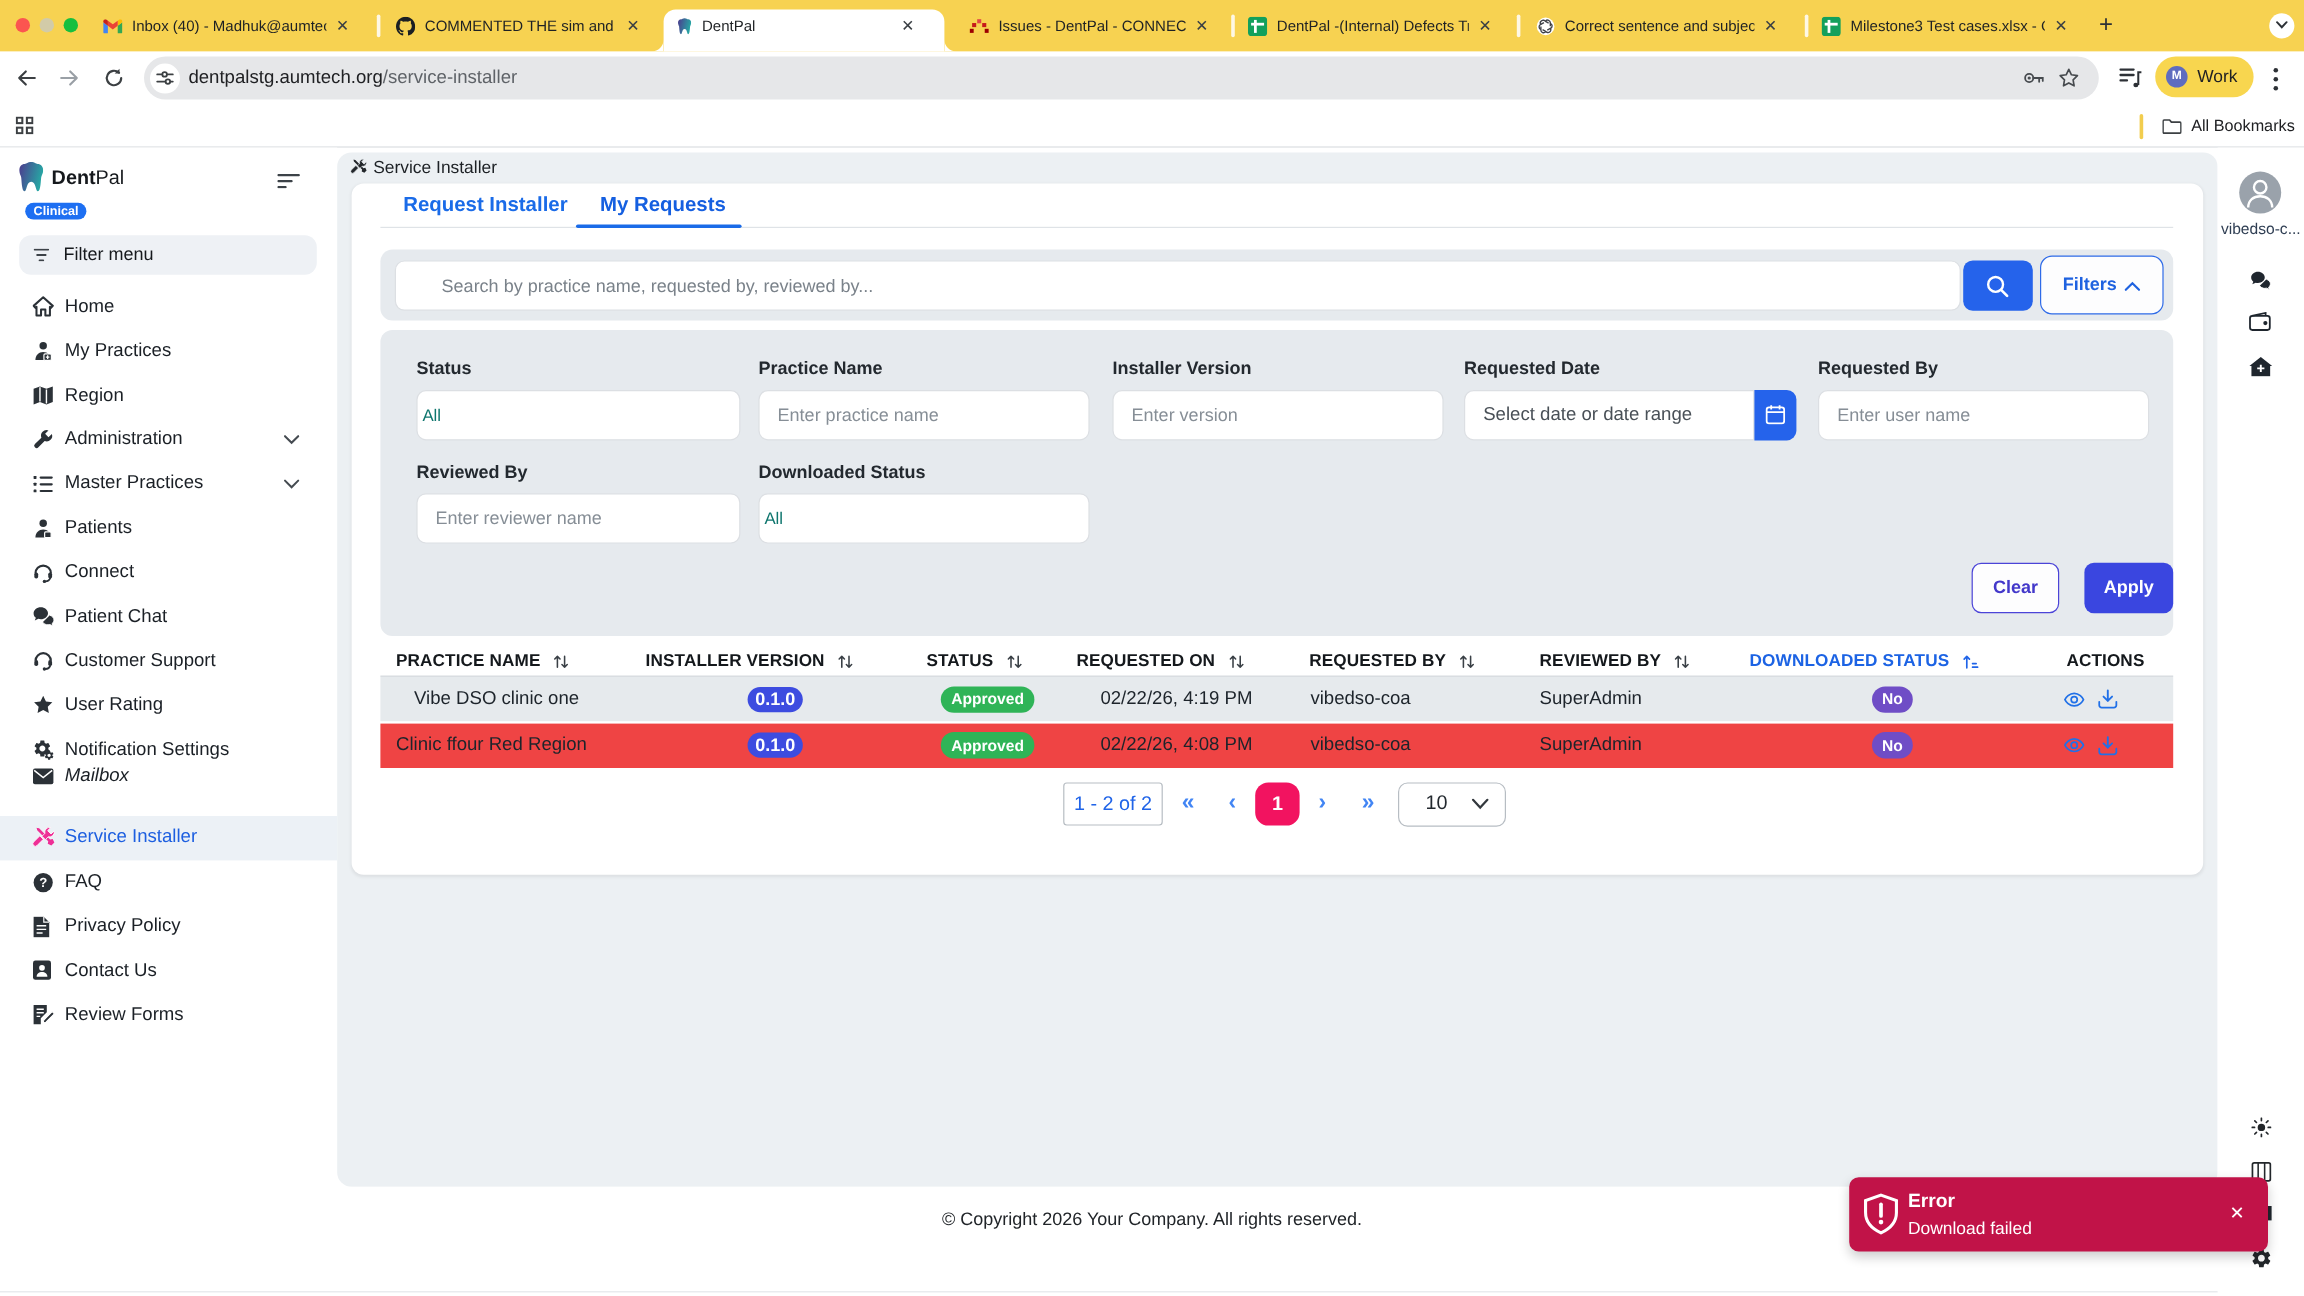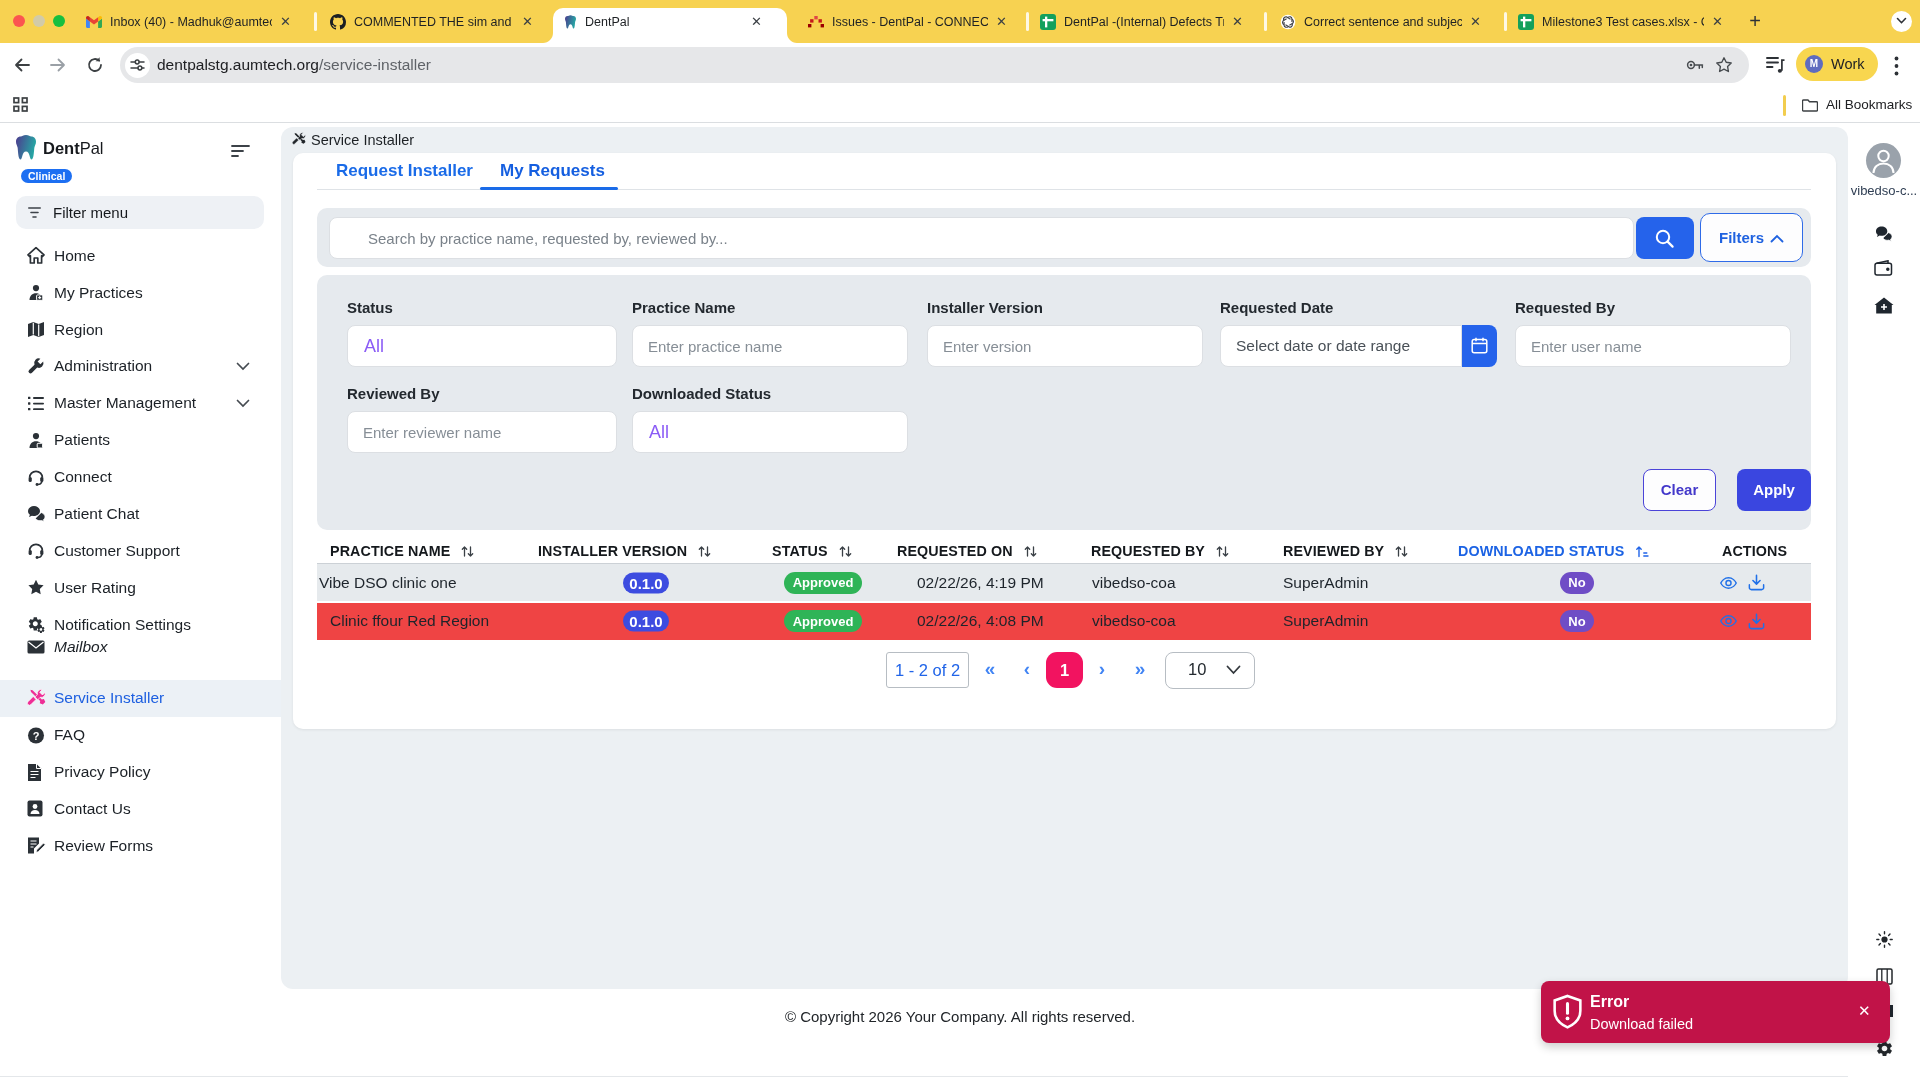--- a/index.html
+++ b/index.html
@@ -18,21 +18,21 @@
   #omnibox { position:absolute; left:120px; top:3.5px; width:1629px; height:36.5px; border-radius:18.25px; background:#e6e7e9; }
   #bookbar { position:absolute; left:0; top:88px; width:1920px; height:35px; background:#fff; border-bottom:1px solid #dbdee1; }
   
   #greybox { position:absolute; left:281px; top:127px; width:1567px; height:862px; background:#ecf0f3; border-radius:12px; }
   #card { position:absolute; left:293px; top:153px; width:1543px; height:576px; background:#fff; border-radius:10px; box-shadow:0 1px 3px rgba(0,0,0,0.07); }
   .navitem { position:absolute; left:0; width:281px; height:37px; display:flex; align-items:center; }
   .navtxt { position:absolute; left:54px; font-size:15.5px; color:#1b2026; }
   .ffield { position:absolute; background:#fff; border:1px solid #dcdfe3; border-radius:8px; height:42px; display:flex; align-items:center; }
   .flabel { position:absolute; font-size:15px; font-weight:700; color:#23292f; }
   .ph { font-size:15px; color:#868e96; padding-left:15px; }
-  .phd { font-size:18px; color:#8b5cf6; padding-left:16px; }
+  .phd { font-size:14px; color:#0f766e; padding-left:4px; }
   .hcol { position:absolute; top:543px; font-size:14.3px; font-weight:700; color:#14181c; letter-spacing:0.1px; display:flex; align-items:center; gap:11px; }
   .row1 { top:564px; height:37px; background:#e6eaed; }
   .row2 { top:602.5px; height:37px; background:#ef4444; }
   .trow { position:absolute; left:317px; width:1494px; }
   .cell { position:absolute; font-size:15.5px; color:#1d242b; top:50%; transform:translateY(-50%); white-space:nowrap; }
   .pill { position:absolute; top:50%; transform:translateY(-50%); border-radius:11px; color:#fff; font-weight:700; font-size:15px; display:flex; align-items:center; justify-content:center; }
 </style>
 </head>
 <body>
 <div id="app">
@@ -274,21 +274,21 @@
             <g fill="#2b3137">
               <rect x="1" y="2.2" width="2.4" height="2.4" rx="0.4"></rect>
               <rect x="1" y="7.8" width="2.4" height="2.4" rx="0.4"></rect>
               <rect x="1" y="13.4" width="2.4" height="2.4" rx="0.4"></rect>
               <rect x="6" y="2.6" width="11" height="1.8" rx="0.9"></rect>
               <rect x="6" y="8.2" width="11" height="1.8" rx="0.9"></rect>
               <rect x="6" y="13.8" width="11" height="1.8" rx="0.9"></rect>
             </g>
           </svg>
         </span>
-  <span class="navtxt" style="">Master Management</span>
+  <span class="navtxt" style="">Master Practices</span>
   <svg style="position:absolute;left:236px;top:14px;" width="14" height="9" viewBox="0 0 14 9">
           <path d="M1.5 1.5 L7 7 L12.5 1.5" stroke="#454b51" stroke-width="1.7" fill="none" stroke-linecap="round"></path>
         </svg>
 </div>
 <div class="navitem" style="top:298.7px;">
   <span style="position:absolute;left:27px;top:50%;transform:translateY(-50%);width:19px;height:19px;display:flex;align-items:center;">
           <svg width="18" height="18" viewBox="0 0 18 18">
             <circle cx="9" cy="4.6" r="3.1" fill="#2b3137"></circle>
             <path d="M2.5 16.5 C2.5 12.4 5.4 9.8 9 9.8 c3.6 0 6.5 2.6 6.5 6.7z" fill="#2b3137"></path>
             <rect x="10.2" y="11.8" width="5.4" height="4.7" rx="0.8" fill="#2b3137" stroke="#fff" stroke-width="1"></rect>
@@ -520,21 +520,21 @@
 <div class="hcol" style="left:1458px;color:#1c63e4;">DOWNLOADED STATUS <svg width="15" height="13" viewBox="0 0 15 13" style="margin-top:1px;">
         <g stroke="#2064e8" stroke-width="1.4" fill="none" stroke-linecap="round">
           <path d="M4 11.5 V2 M1.8 4.2 L4 2 M4 2 L6.2 4.2"></path>
           <path d="M8.8 11 h4.2 M8.8 8 h3"></path>
         </g>
       </svg></div>
 <div class="hcol" style="left:1722px;">ACTIONS</div>
 <div style="position:absolute;left:317px;top:563px;width:1494px;height:1px;background:#ccd1d6;"></div>
 
 <div class="trow row1">
-  <div class="cell" style="left:2px;">Vibe DSO clinic one</div>
+  <div class="cell" style="left:28px;">Vibe DSO clinic one</div>
   <div class="pill" style="left:306px;width:46px;height:21px;background:#3d4ce0;">0.1.0</div>
   <div class="pill" style="left:467px;width:78px;height:22px;background:#2fb457;font-size:13px;">Approved</div>
   <div class="cell" style="left:600px;">02/22/26, 4:19 PM</div>
   <div class="cell" style="left:775px;">vibedso-coa</div>
   <div class="cell" style="left:966px;">SuperAdmin</div>
   <div class="pill" style="left:1243px;width:34px;height:22px;background:#6f4dc6;font-size:13px;">No</div>
   <svg style="position:absolute;left:1402px;top:9.5px;" width="19" height="18" viewBox="0 0 24 24">
         <path d="M12 5 C6.5 5 2.8 9.6 1.7 12 C2.8 14.4 6.5 19 12 19 s9.2-4.6 10.3-7 C21.2 9.6 17.5 5 12 5z" fill="none" stroke="#2070e8" stroke-width="1.9"></path>
         <circle cx="12" cy="12" r="3.4" fill="none" stroke="#2070e8" stroke-width="1.9"></circle>
       </svg>

